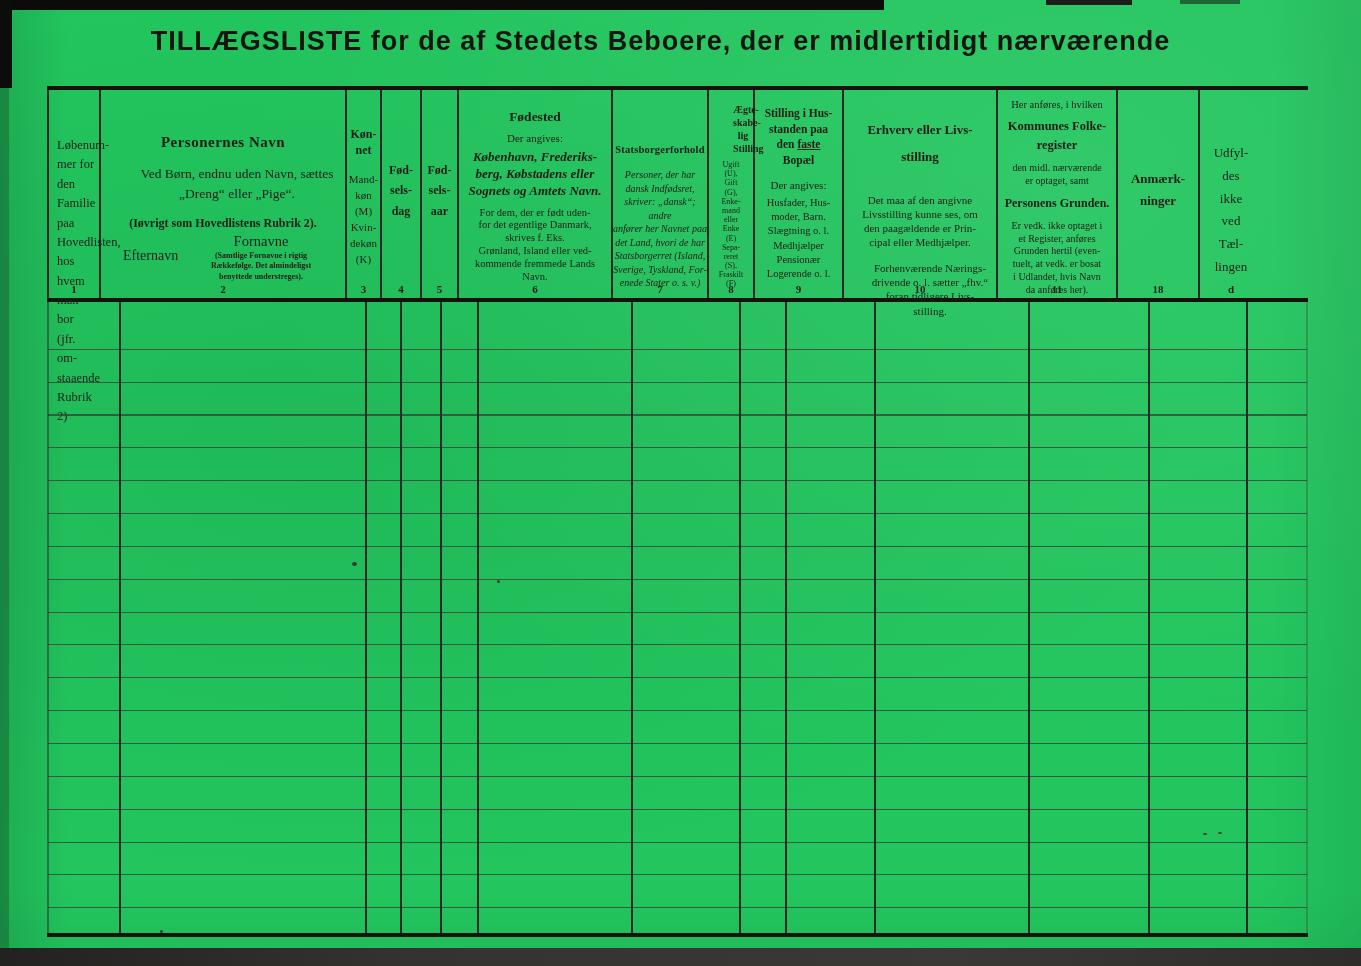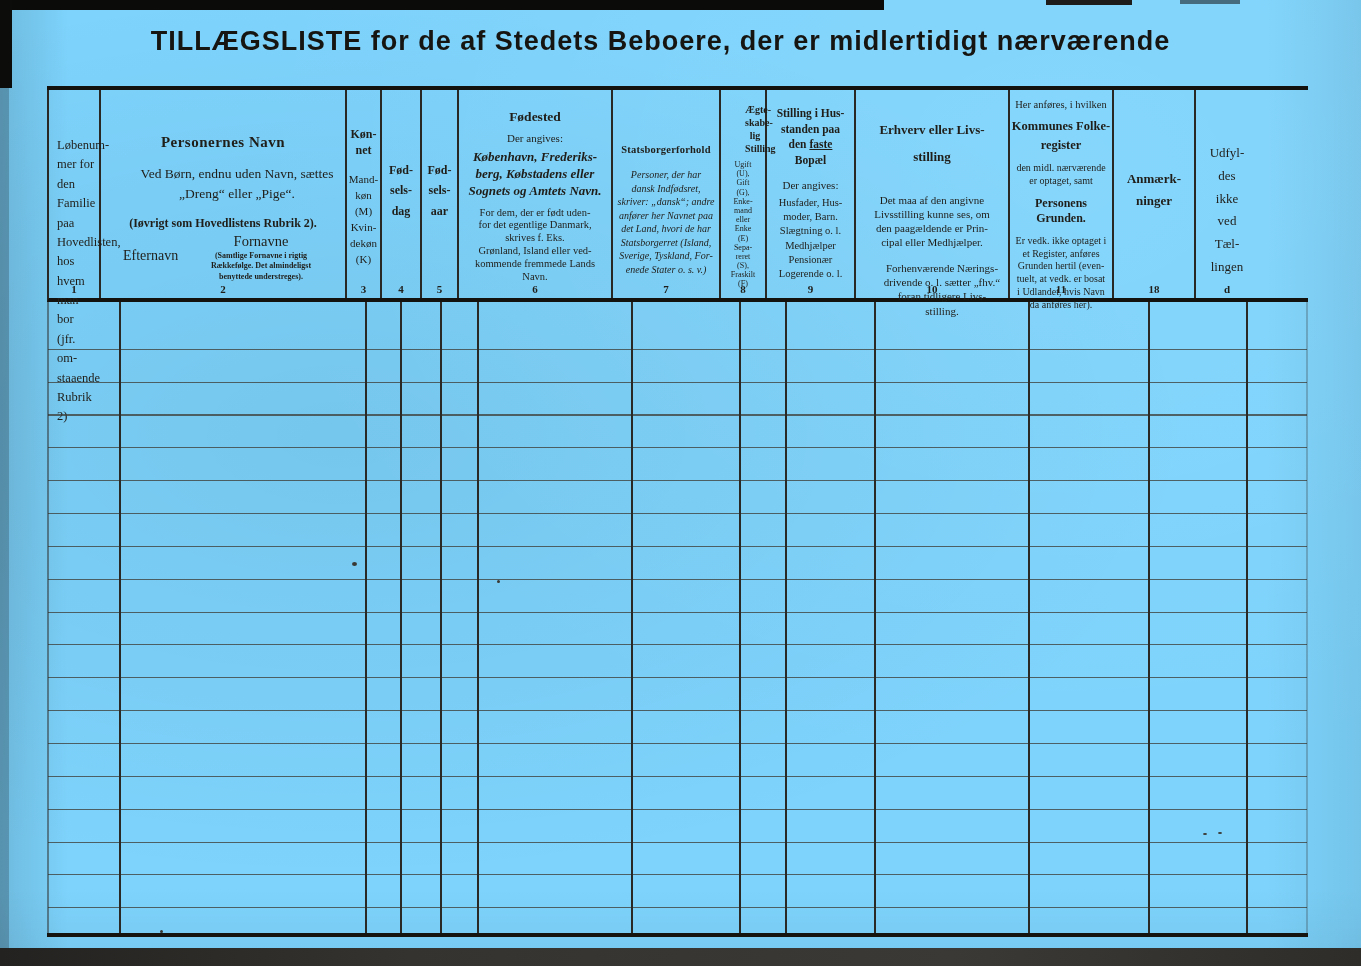--- a/index.html
+++ b/index.html
@@ -1,17 +1,17 @@
 <!DOCTYPE html>
 <html><head>
 <meta charset="utf-8">
 <style>
   html,body{margin:0;padding:0;background:#6e6d6a;}
   .scan{position:relative;width:1361px;height:966px;overflow:hidden;
-        background:#7dd3fc;font-family:"Liberation Serif","DejaVu Serif",serif;color:#201e19;}
+        background:#22c55e;font-family:"Liberation Serif","DejaVu Serif",serif;color:#201e19;}
   .scan::before{content:"";position:absolute;inset:0;pointer-events:none;
         background:
           radial-gradient(ellipse at 25% 45%, rgba(0,0,0,.06), transparent 60%),
           radial-gradient(ellipse at 78% 18%, rgba(255,255,255,.07), transparent 55%),
           linear-gradient(90deg, rgba(0,0,0,.12), transparent 5%, transparent 93%, rgba(0,0,0,.07)),
           linear-gradient(0deg, rgba(0,0,0,.05), transparent 8%);}
   
   .edge-top{position:absolute;left:0;top:0;width:884px;height:10px;background:#0b0b0a;}
   .edge-top2{position:absolute;left:1046px;top:0;width:86px;height:5px;background:#1d1c1a;}
   .edge-top3{position:absolute;left:1180px;top:0;width:60px;height:4px;background:rgba(20,20,18,.55);}
@@ -152,21 +152,21 @@
 Sognets og Amtets Navn.</div>
         <div class="c6n pre">For dem, der er født uden-
 for det egentlige Danmark,
 skrives f. Eks.
 Grønland, Island eller ved-
 kommende fremmede Lands
 Navn.</div>
         <div class="num">6</div>
       </div>
 
-      <div class="hc" style="width:108px">
+      <div class="hc" style="width:96px">
         <div class="c7h">Statsborgerforhold</div>
         <div class="c7n pre">Personer, der har
 dansk Indfødsret,
 skriver: „dansk“; andre
 anfører her Navnet paa
 det Land, hvori de har
 Statsborgerret (Island,
 Sverige, Tyskland, For-
 enede Stater o. s. v.)</div>
         <div class="num">7</div>
@@ -216,21 +216,21 @@
 Livsstilling kunne ses, om
 den paagældende er Prin-
 cipal eller Medhjælper.</div>
         <div class="c10n2 pre">Forhenværende Nærings-
 drivende o. l. sætter „fhv.“
 foran tidligere Livs-
 stilling.</div>
         <div class="num">10</div>
       </div>
 
-      <div class="hc" style="width:104px">
+      <div class="hc" style="width:120px">
         <div class="c11p">Her anføres, i hvilken</div>
         <div class="c11h1 pre">Kommunes Folke-
 register</div>
         <div class="c11m pre">den midl. nærværende
 er optaget, samt</div>
         <div class="c11h2">Personens Grunden.</div>
         <div class="c11n pre">Er vedk. ikke optaget i
 et Register, anføres
 Grunden hertil (even-
 tuelt, at vedk. er bosat

